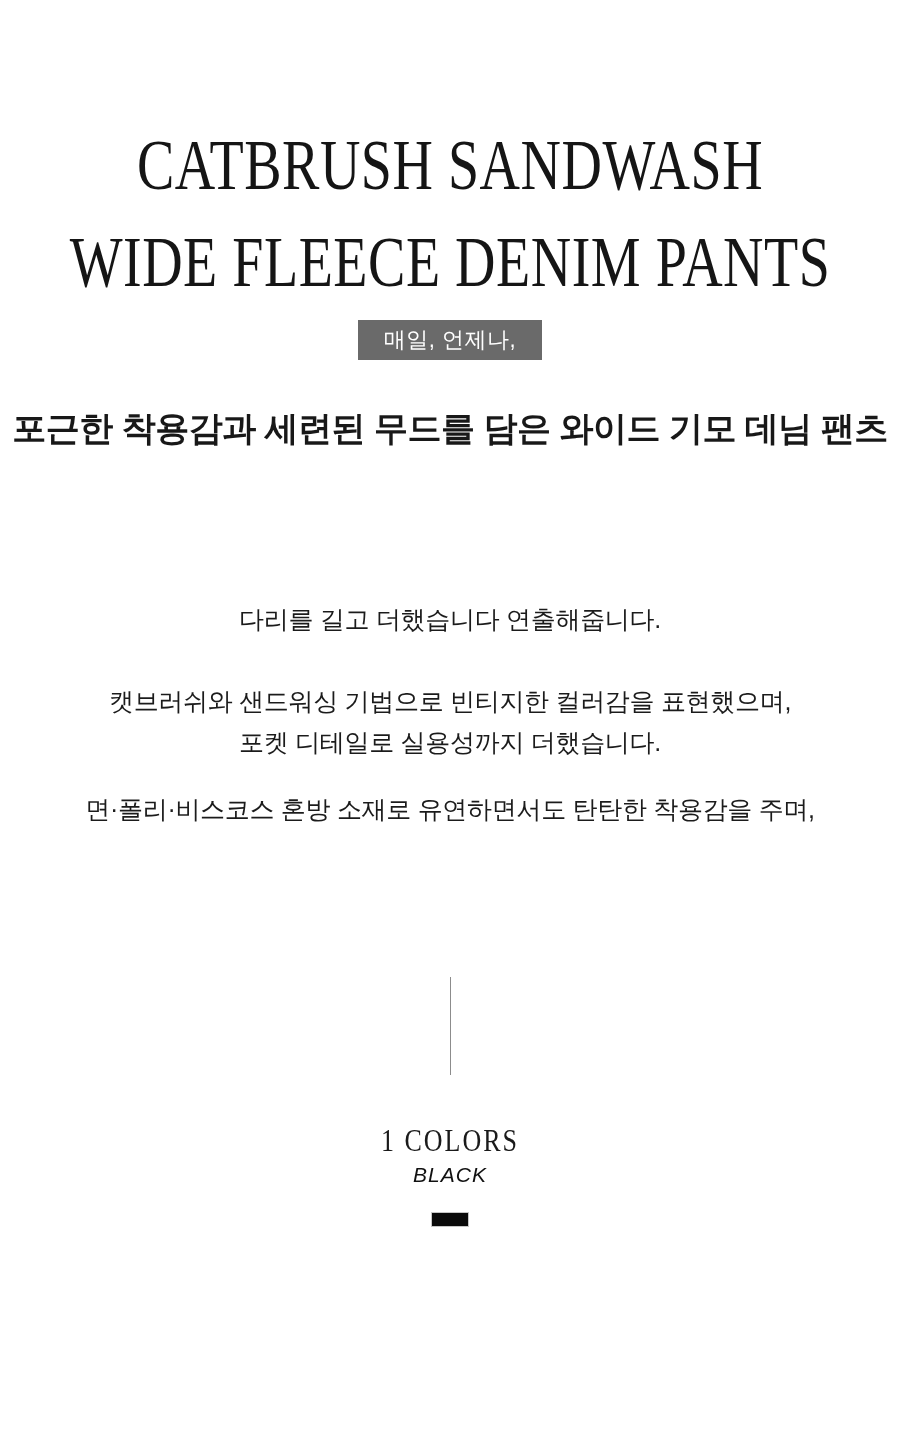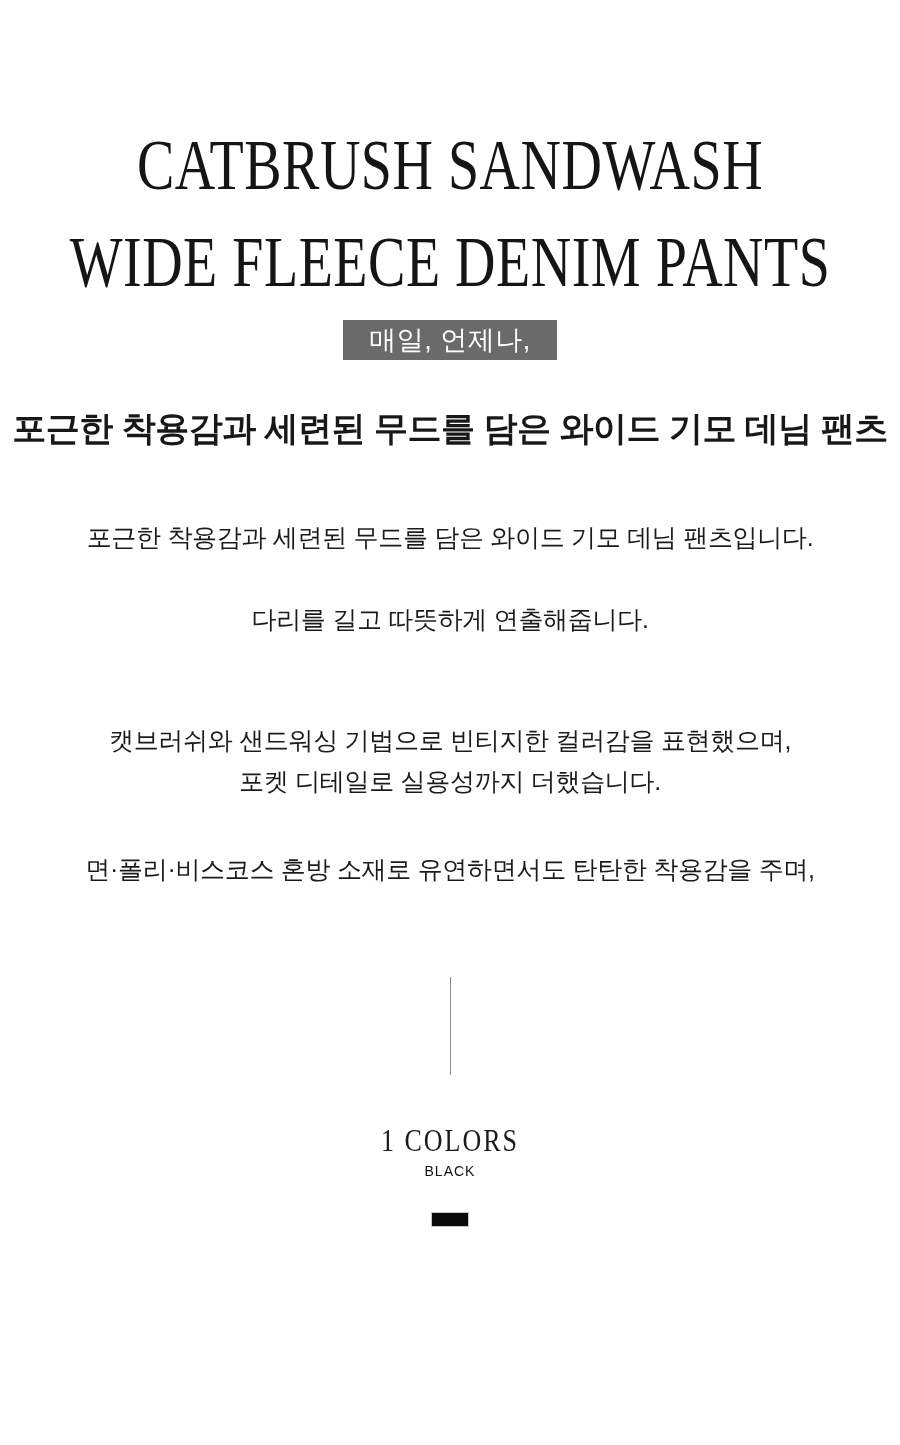--- a/index.html
+++ b/index.html
@@ -34,21 +34,21 @@
     color: #151515;
     transform: scaleY(1.3);
     transform-origin: 50% 0;
   }
   .title-line { display: block; white-space: nowrap; }
   
   .badge-row { top: 320px; }
   .badge {
     display: inline-block;
     color: #ffffff;
-    font-size: 27px;
+    font-size: 22px;
     line-height: 40px;
     padding: 0 26px;
     letter-spacing: 0.5px;
   }
   
   .subtitle {
     top: 406px;
     font-size: 34px;
     font-weight: 700;
     letter-spacing: -0.5px;
@@ -56,22 +56,22 @@
     white-space: nowrap;
   }
   
   .para {
     font-size: 25px;
     line-height: 41px;
     color: #1b1b1b;
     letter-spacing: -0.3px;
   }
   .para-1 { top: 517px; }
-  .para-2 { top: 681px; margin-top: 39px; }
-  .para-3 { top: 849px; }
+  .para-2 { top: 681px; }
+  .para-3 { top: 789px; }
   
   .divider {
     position: absolute;
     top: 977px;
     left: 450px;
     width: 1px;
     height: 98px;
     background: #8c8c8c;
   }
   
@@ -79,23 +79,24 @@
     top: 1122px;
     font-family: "Liberation Serif", "DejaVu Serif", serif;
     font-size: 26px;
     letter-spacing: 2px;
     color: #1a1a1a;
     transform: scaleY(1.25);
     transform-origin: 50% 0;
   }
   .color-name {
     top: 1163px;
-    font-size: 14px;
+    font-size: 21px;
     letter-spacing: 1px;
     color: #111111;
+    font-style: italic;
   }
   .swatch {
     position: absolute;
     top: 1212px;
     left: 50%;
     transform: translateX(-50%);
     width: 38px;
     height: 15px;
     border: 1px solid #c6c6c6;
   }
@@ -110,23 +111,23 @@
     <span class="title-line">WIDE FLEECE DENIM PANTS</span>
   </h1>
 
   <div class="badge-row abs-center">
     <span class="badge" style="background: rgb(106, 106, 106);">매일, 언제나,</span>
   </div>
 
   <h2 class="subtitle abs-center">포근한 착용감과 세련된 무드를 담은 와이드 기모 데님 팬츠</h2>
 
   <p class="para para-1 abs-center">
-    <span>포근한 착용감과 세련된 무드를 담은 와이드 기모 데님 팬츠입니다.</span><br>
     <br>
-    <span>다리를 길고 따뜻하게 연출해줍니다.</span>
+    <br>
+    <span>다리를 길고 더했습니다 연출해줍니다.</span>
   </p>
 
   <p class="para para-2 abs-center">
     <span>캣브러쉬와 샌드워싱 기법으로 빈티지한 컬러감을 표현했으며,</span><br>
     <span>포켓 디테일로 실용성까지 더했습니다.</span>
   </p>
 
   <p class="para para-3 abs-center">
     <span>면·폴리·비스코스 혼방 소재로 유연하면서도 탄탄한 착용감을 주며,</span><br>
   </p>

